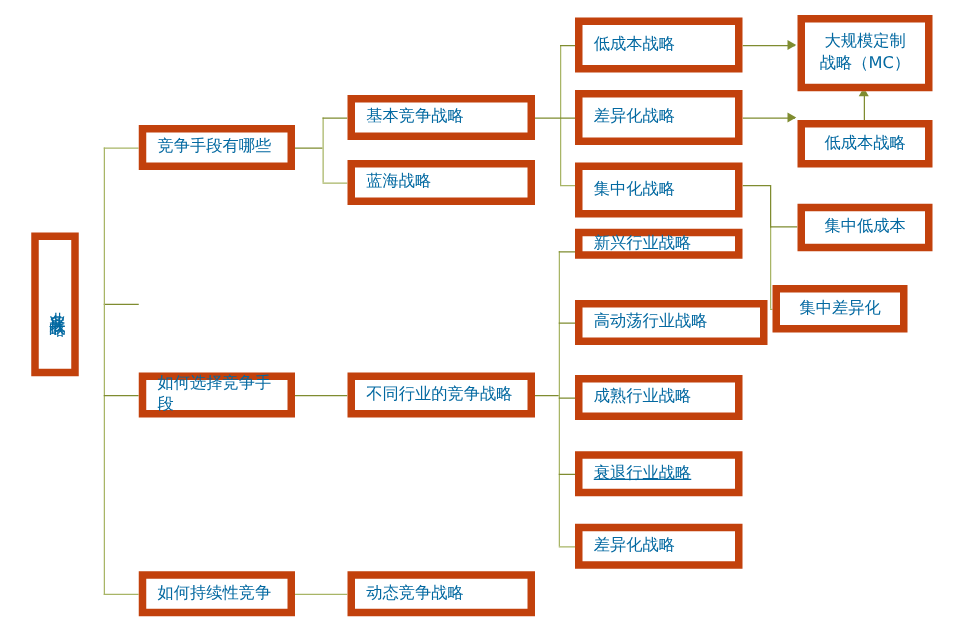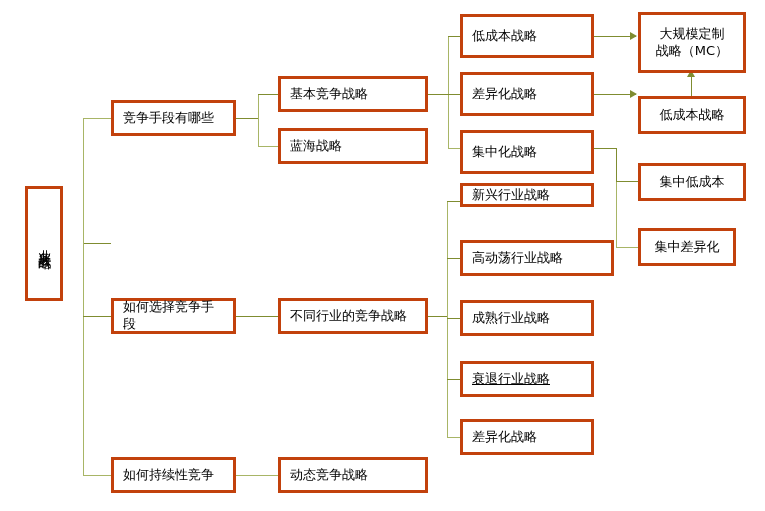--- a/index.html
+++ b/index.html
@@ -12,23 +12,23 @@
     position: relative;
     width: 765px;
     height: 511px;
     background: #ffffff;
     font-family: "DejaVu Sans", "Liberation Sans", sans-serif;
     overflow: hidden;
   }
   .node {
     position: absolute;
     box-sizing: border-box;
-    border: 3px solid #c2410c;
+    border: 6px solid #c2410c;
     background: #ffffff;
-    color: #000000;
+    color: #0369a1;
     font-size: 13px;
     line-height: 1.28;
     display: flex;
     align-items: center;
     z-index: 3;
   }
   .node .label {
     display: block;
     width: 100%;
     padding: 0 9px;
@@ -181,17 +181,17 @@
   <div class="node center" style="left:638px; top:12px; width:108px; height:61px;">
     <span class="label mc-tag">大规模定制
 战略（MC）</span>
   </div>
   <div class="node center" style="left:638px; top:96px; width:108px; height:38px;">
     <span class="label">低成本战略</span>
   </div>
   <div class="node center" style="left:638px; top:163px; width:108px; height:38px;">
     <span class="label">集中低成本</span>
   </div>
-  <div class="node center" style="left:638px; top:228px; width:98px; height:38px;">
+  <div class="node center" style="left:618px; top:228px; width:108px; height:38px;">
     <span class="label">集中差异化</span>
   </div>
 
 </div>
 
 </body></html>

